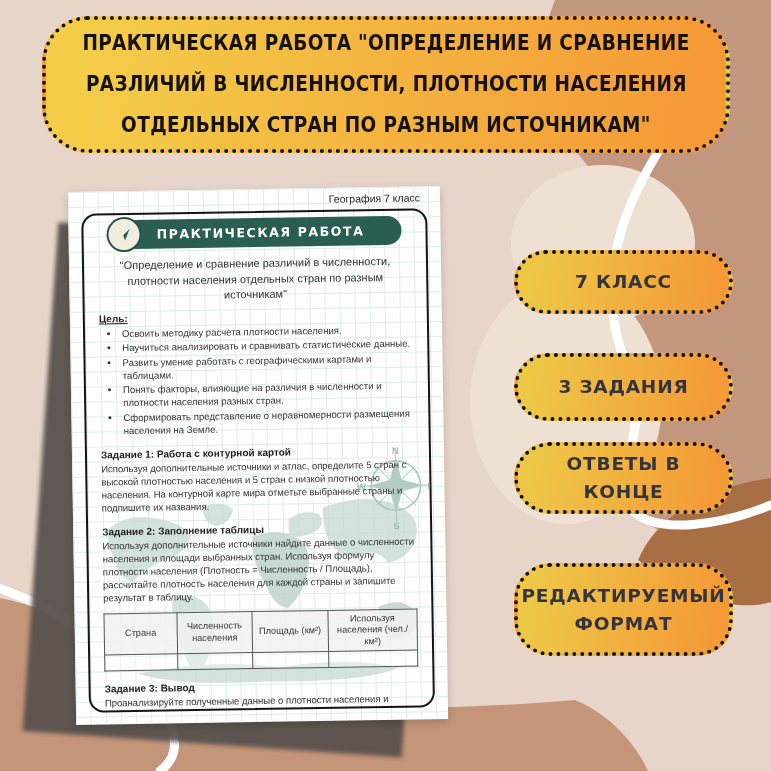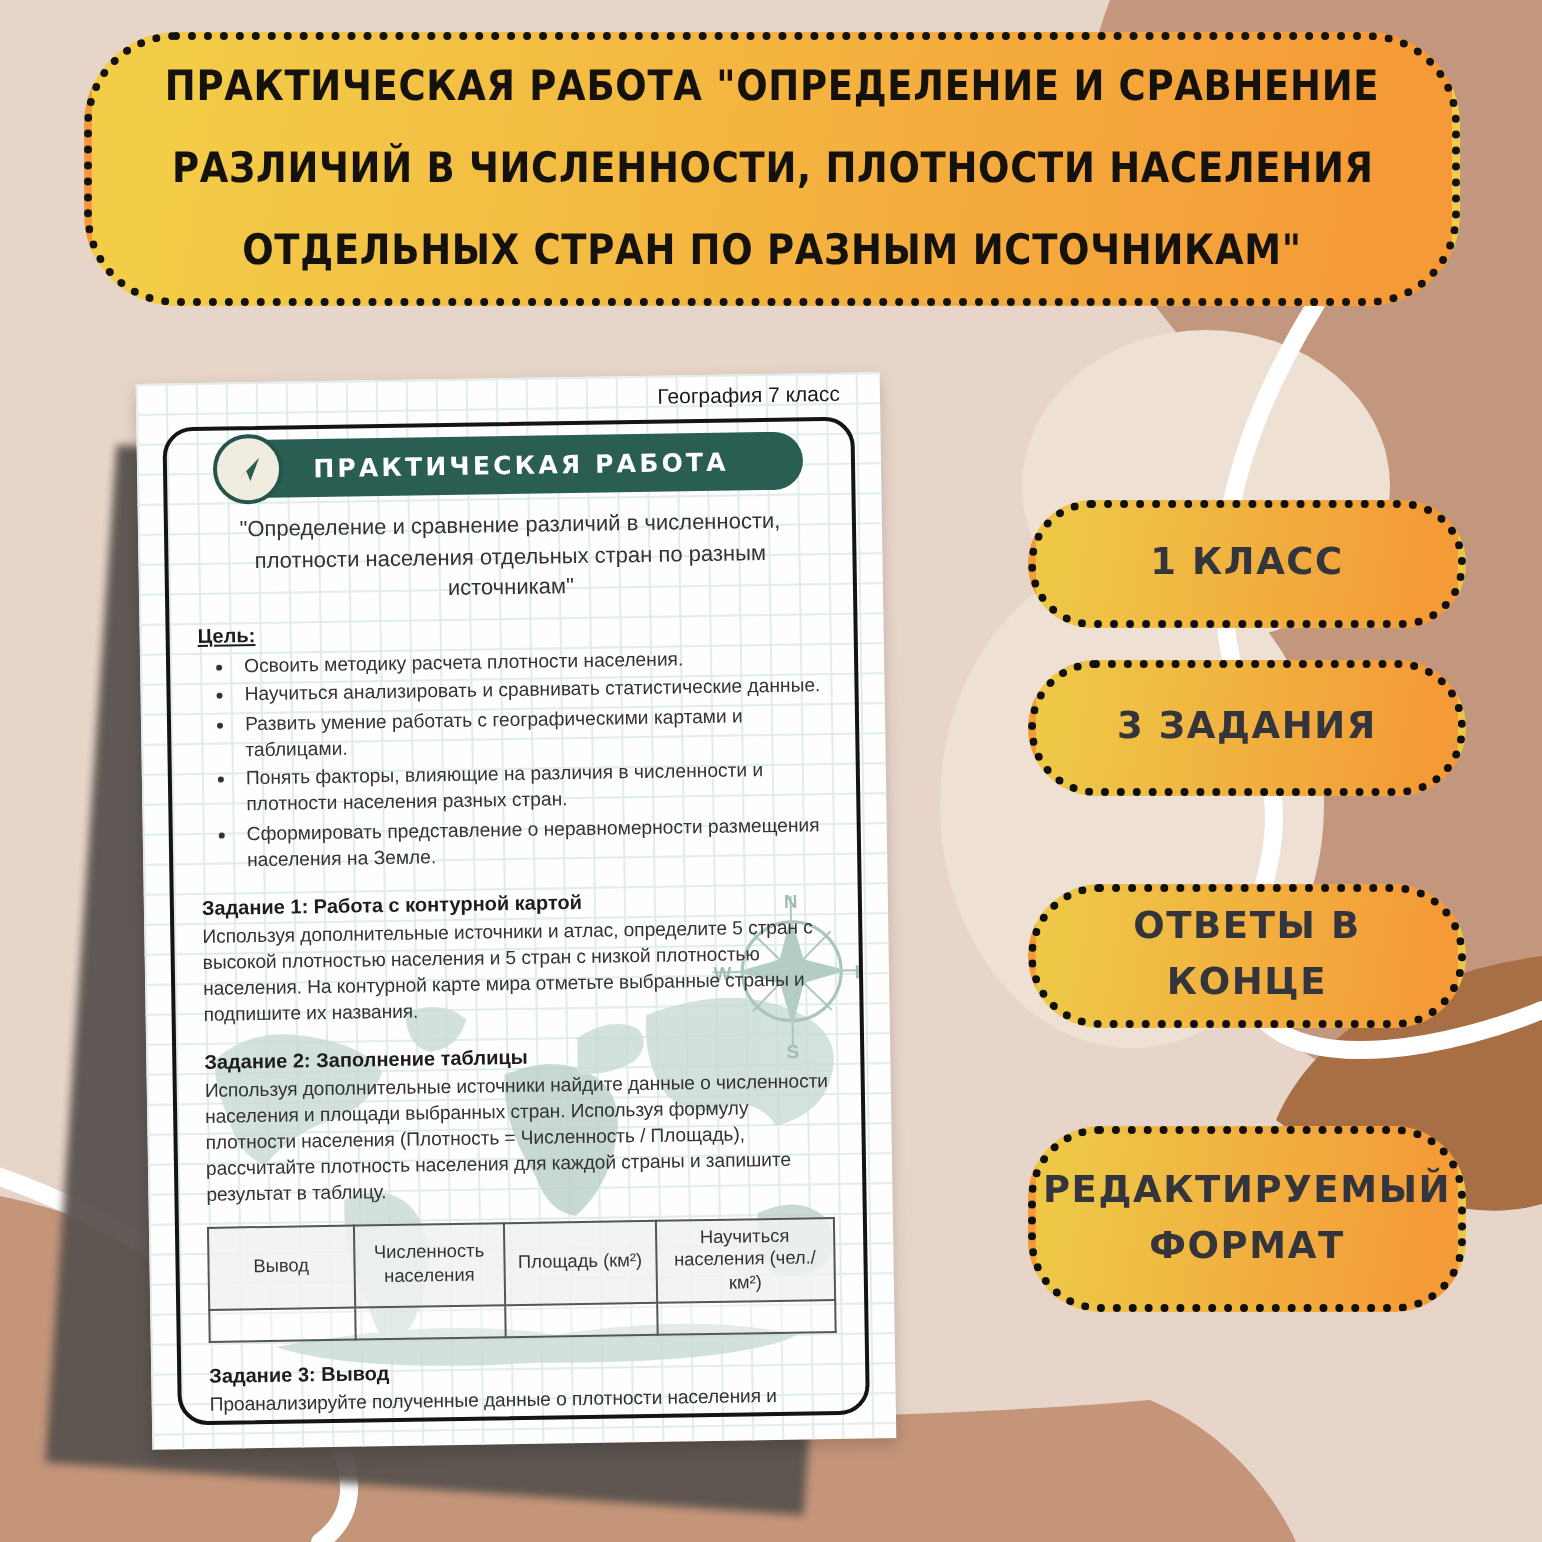--- a/index.html
+++ b/index.html
@@ -25,21 +25,21 @@
   .badge{
     position:absolute;left:514px;width:219px;box-sizing:border-box;
     border:4px dotted #101010;border-radius:36px;
     background:linear-gradient(100deg,#eec747 8%,#f49a37 92%);
     display:flex;align-items:center;justify-content:center;text-align:center;
     font-family:"DejaVu Sans", sans-serif;font-weight:bold;
     font-size:18.5px;letter-spacing:.8px;color:#34353c;
     padding:0 14px;line-height:1.5;
   }
   .badge-1{top:250px;height:64px;}
-  .badge-2{top:330px;height:68px;}
+  .badge-2{top:353px;height:68px;}
   .badge-3{top:442px;height:72px;}
   .badge-4{top:563px;height:93px;}
   
   .sheet-shadow{
     position:absolute;left:40px;top:235px;width:380px;height:510px;
     background:#59524e;transform:rotate(4deg);filter:blur(2px);opacity:.95;
   }
   .paper{
     position:absolute;left:72px;top:189px;width:372px;height:533px;
     background-color:#fdfefd;
@@ -169,24 +169,24 @@
       </div>
 
       <div class="task-block">
         <div class="task-title">Задание 2: Заполнение таблицы</div>
         <p class="task-text">Используя дополнительные источники найдите данные о численности населения и площади выбранных стран. Используя формулу плотности населения (Плотность = Численность / Площадь), рассчитайте плотность населения для каждой страны и запишите результат в таблицу.</p>
       </div>
 
       <table class="doc-table">
         <thead>
           <tr>
-            <th class="col-1">Вывод</th>
+            <th class="col-1">Страна</th>
             <th class="col-2">Численность населения</th>
             <th class="col-3">Площадь (км²)</th>
-            <th class="col-4">Научиться населения (чел./ км²)</th>
+            <th class="col-4">Используя населения (чел./ км²)</th>
           </tr>
         </thead>
         <tbody>
           <tr>
             <td></td>
             <td></td>
             <td></td>
             <td></td>
           </tr>
         </tbody>
@@ -194,16 +194,16 @@
 
       <div class="task-block">
         <div class="task-title">Задание 3: Вывод</div>
         <p class="task-text">Проанализируйте полученные данные о плотности населения и сравните их с информацией, полученной при работе с контурной картой. Сформулируйте общий вывод о различиях в плотности населения выбранных стран и о факторах, которые на это влияют.</p>
       </div>
 
     </div>
   </div>
 </div>
 
-<div class="badge badge-1">1 КЛАСС</div>
+<div class="badge badge-1">7 КЛАСС</div>
 <div class="badge badge-2">3 ЗАДАНИЯ</div>
 <div class="badge badge-3">ОТВЕТЫ В КОНЦЕ</div>
 <div class="badge badge-4">РЕДАКТИРУЕМЫЙ ФОРМАТ</div>
 
 </body></html>

